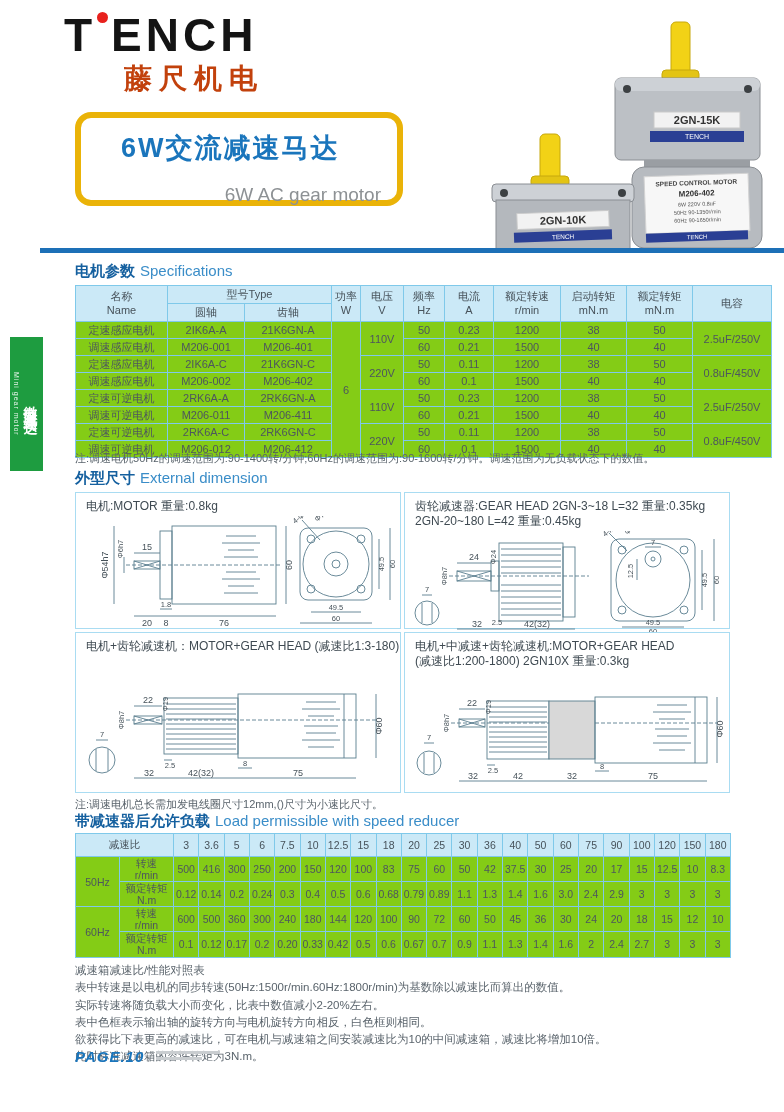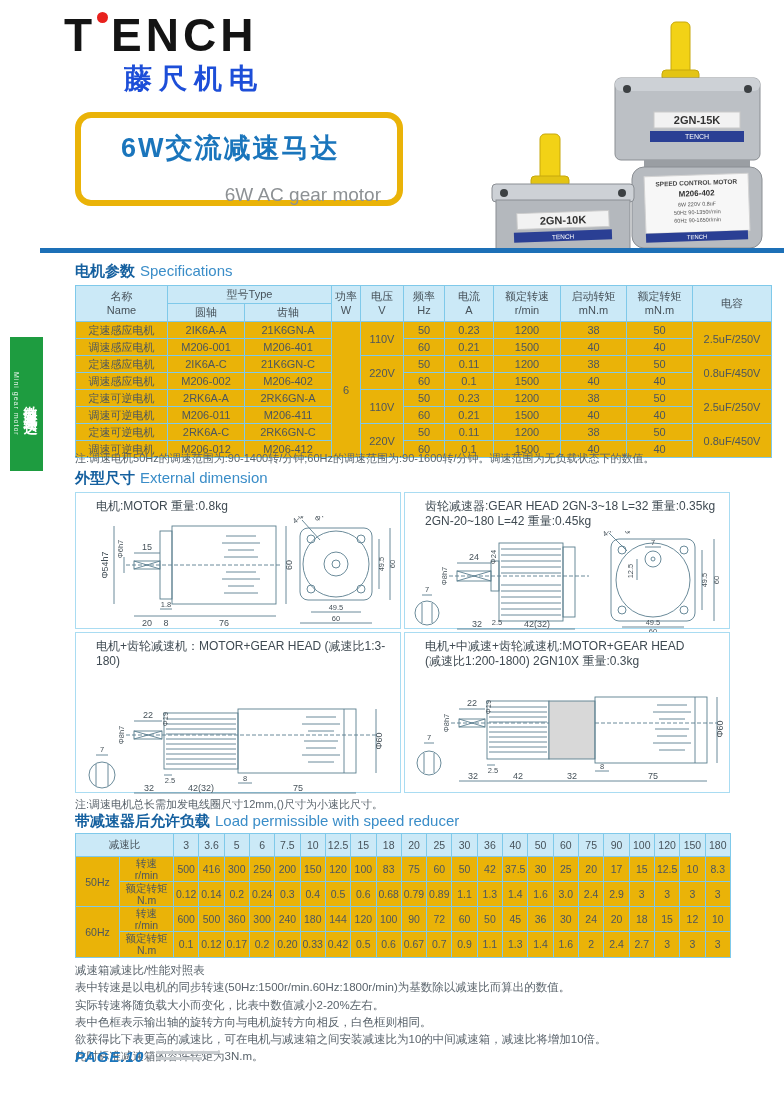--- a/index.html
+++ b/index.html
@@ -5,21 +5,21 @@
   html,body { margin:0; padding:0; background:#fff; }
   .page { position:relative; width:784px; height:1112px; background:#fff; overflow:hidden;
           font-family:"Liberation Sans","DejaVu Sans",sans-serif; color:#4d565e; }
 
   
   .logo { position:absolute; left:64px; top:12px; font-weight:bold; color:#141414;
           font-size:46px; letter-spacing:4px; line-height:1; }
   .logo-dot { display:inline-block; width:11px; height:11px; border-radius:50%;
               background:#e8211d; margin:0 3px 28px 1px; vertical-align:top; }
   .logo-cn { position:absolute; left:124px; top:60px; font-size:28px; font-weight:bold;
-             letter-spacing:7px; color:#1d4ed8;text-align:right; }
+             letter-spacing:7px; color:#c2410c;text-align:right; }
 
   
   .banner { position:absolute; left:75px; top:112px; width:316px; height:82px;
             border:6px solid #eab308; border-radius:16px; background:#fff; }
   .banner-cn { margin:12px 0 0 40px; font-size:27px; font-weight:bold; color:#1a75bc; letter-spacing:2px; }
   .banner-en { text-align:right; margin:18px 16px 0 0; font-size:19px; color:#8d9194; }
 
   
   .photos { position:absolute; left:440px; top:16px; width:340px; height:234px; }
   .blue-bar { position:absolute; left:40px; top:248px; width:744px; height:5px; background:#1d70b7; }
@@ -29,39 +29,39 @@
               color:#fff; display:flex; align-items:center; justify-content:center; gap:2px; }
   .side-tab .en { writing-mode:vertical-rl; font-size:7px; letter-spacing:1px; opacity:.9; }
   .side-tab .cn { writing-mode:vertical-rl; font-size:14px; font-weight:bold; letter-spacing:3px; }
 
   
   .sec-title { position:absolute; left:75px; font-size:15px; }
   .sec-title .cn { color:#15609f; font-weight:bold; }
   .sec-title .en { color:#3a8dc8; margin-left:5px; }
 
   
-  table { border-collapse:collapse; table-layout:fixed; background:#eab308; }
+  table { border-collapse:collapse; table-layout:fixed; background:#84cc16; }
   th,td { border:1px solid #7fc9ea; text-align:center; vertical-align:middle; padding:0 1px;
           overflow:hidden; white-space:nowrap; }
   thead th { background:#cbe9f7; font-weight:normal; color:#47525a; }
 
   .spec { position:absolute; left:75px; top:285px; width:656px; font-size:11px; }
   .spec th { height:17px; } .spec td { height:16px; }
   .spec .two > div { line-height:1.25; }
 
   .loadtbl { position:absolute; left:75px; top:833px; width:656px; font-size:10.5px; }
   .loadtbl thead th { height:22px; }
   .loadtbl td { height:24px; }
   .loadtbl .sub div { line-height:1.15; }
 
   .note { position:absolute; left:75px; font-size:11px; color:#5a646c; }
 
   
   .dim-panel { position:absolute; border:1px solid #a9dcf2; background:#fff; box-sizing:border-box; }
-  .dim-title { margin:6px 0 0 20px; font-size:12px; color:#3f4a52; line-height:1.25; }
+  .dim-title { margin:6px 0 0 10px; font-size:12px; color:#3f4a52; line-height:1.25; }
   .dim-panel svg { display:block; margin-top:2px; }
   .svgline { stroke:#5a7e8e; fill:none; stroke-width:0.9; }
   text.dim { font-size:9px; fill:#46525a; font-family:"Liberation Sans",sans-serif; }
   text.dims { font-size:7.5px; fill:#46525a; font-family:"Liberation Sans",sans-serif; }
 
   
   .footnotes { position:absolute; left:75px; top:962px; font-size:11.5px; color:#5a646c; line-height:1.5; }
   .pagefoot { position:absolute; left:75px; top:1048px; display:flex; align-items:flex-start; }
   .pagenum { color:#1a75bc; font-weight:bold; font-style:italic; font-size:15px; letter-spacing:1px; }
   .slash { color:#9aa0a5; font-size:15px; margin:0 4px; font-style:italic; }

